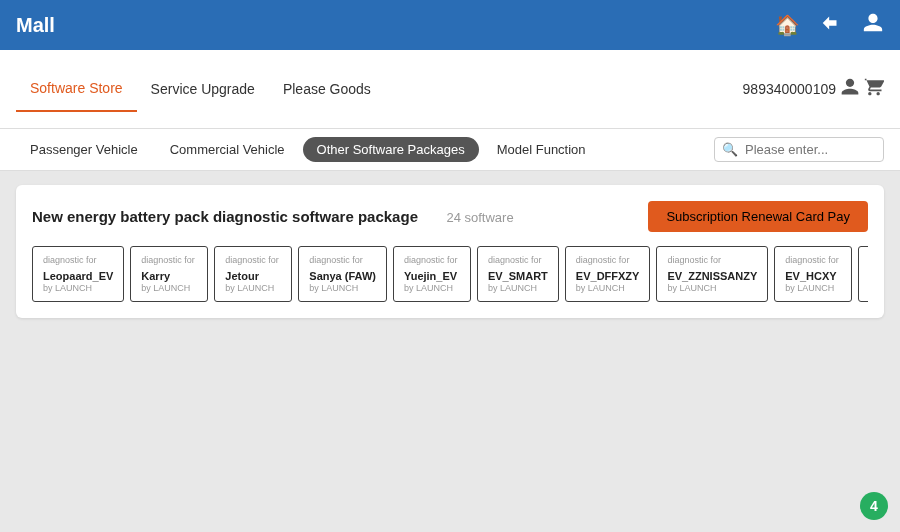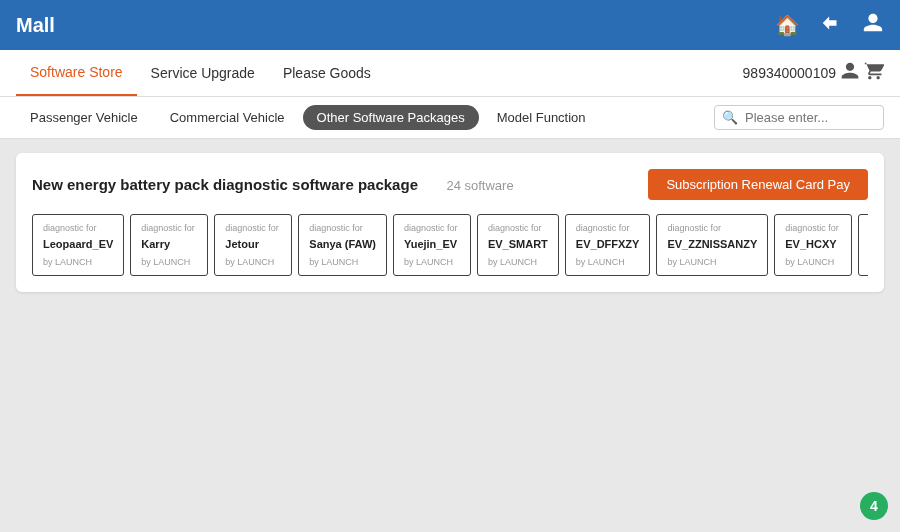--- a/index.html
+++ b/index.html
@@ -33,21 +33,21 @@
     }
     .header-icon {
       color: white;
       font-size: 20px;
       cursor: pointer;
     }
 
     
     .nav-bar {
       background: white;
-      padding: 0 16px;
+      padding: 16px 16px;
       display: flex;
       align-items: center;
       border-bottom: 1px solid #ddd;
     }
     .nav-tabs {
       display: flex;
       align-items: center;
       flex: 1;
     }
     .nav-tab {
@@ -146,21 +146,21 @@
       color: #222;
     }
     .package-count {
       font-size: 13px;
       color: #999;
       margin-left: 24px;
       font-weight: normal;
     }
     .btn-subscribe {
       background: #e05a1e;
-      color: #ffffff;
+      color: #000000;
       border: none;
       border-radius: 4px;
       padding: 8px 18px;
       font-size: 13px;
       cursor: pointer;
       white-space: nowrap;
     }
 
     
     .software-grid {
@@ -178,21 +178,20 @@
     }
     .software-item-label {
       font-size: 9px;
       color: #999;
       margin-bottom: 4px;
     }
     .software-item-name {
       font-size: 11px;
       font-weight: bold;
       color: #222;
-      margin-bottom: 6px;
       line-height: 1.3;
     }
     .software-item-by {
       font-size: 9px;
       color: #999;
     }
 
     
     .badge-4 {
       position: absolute;

